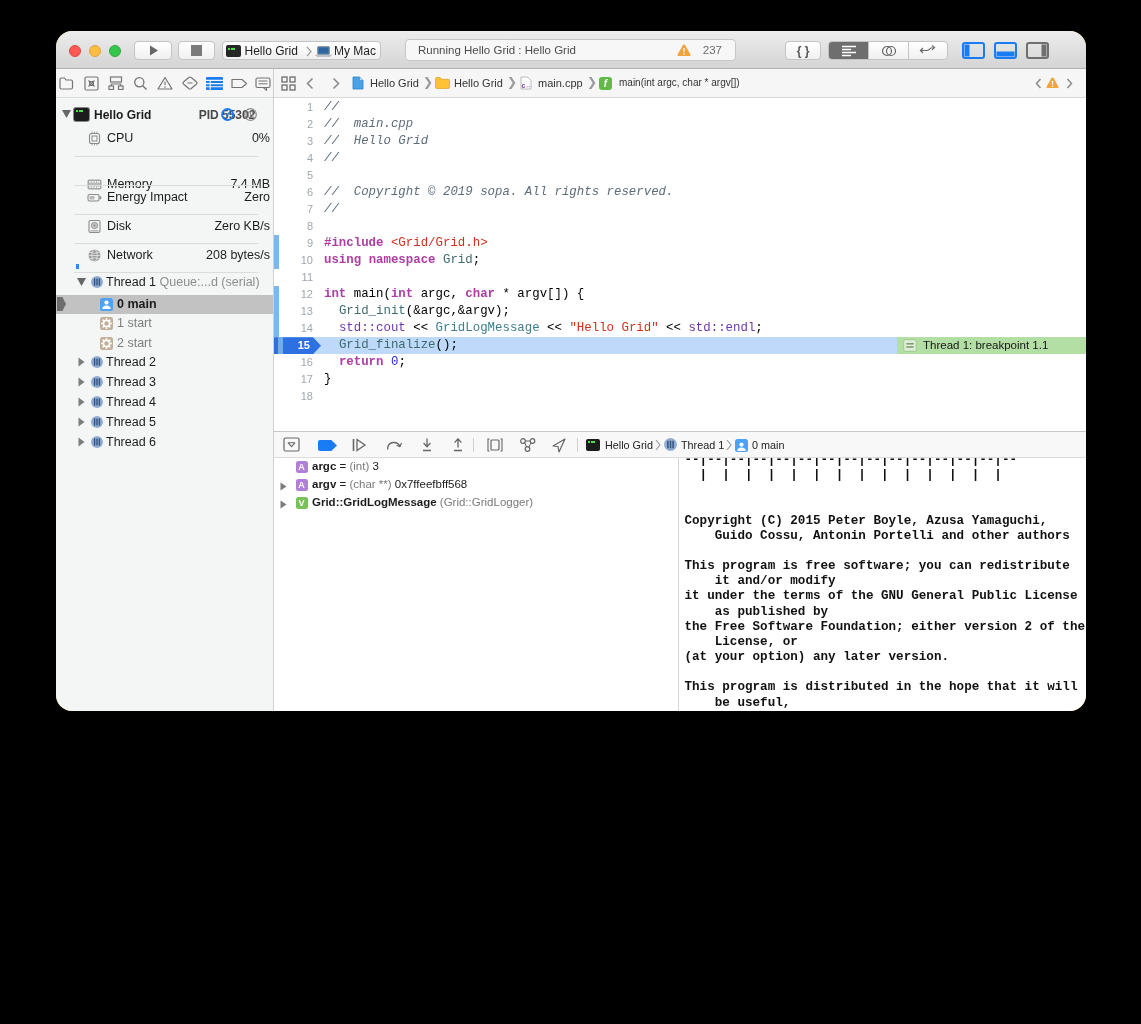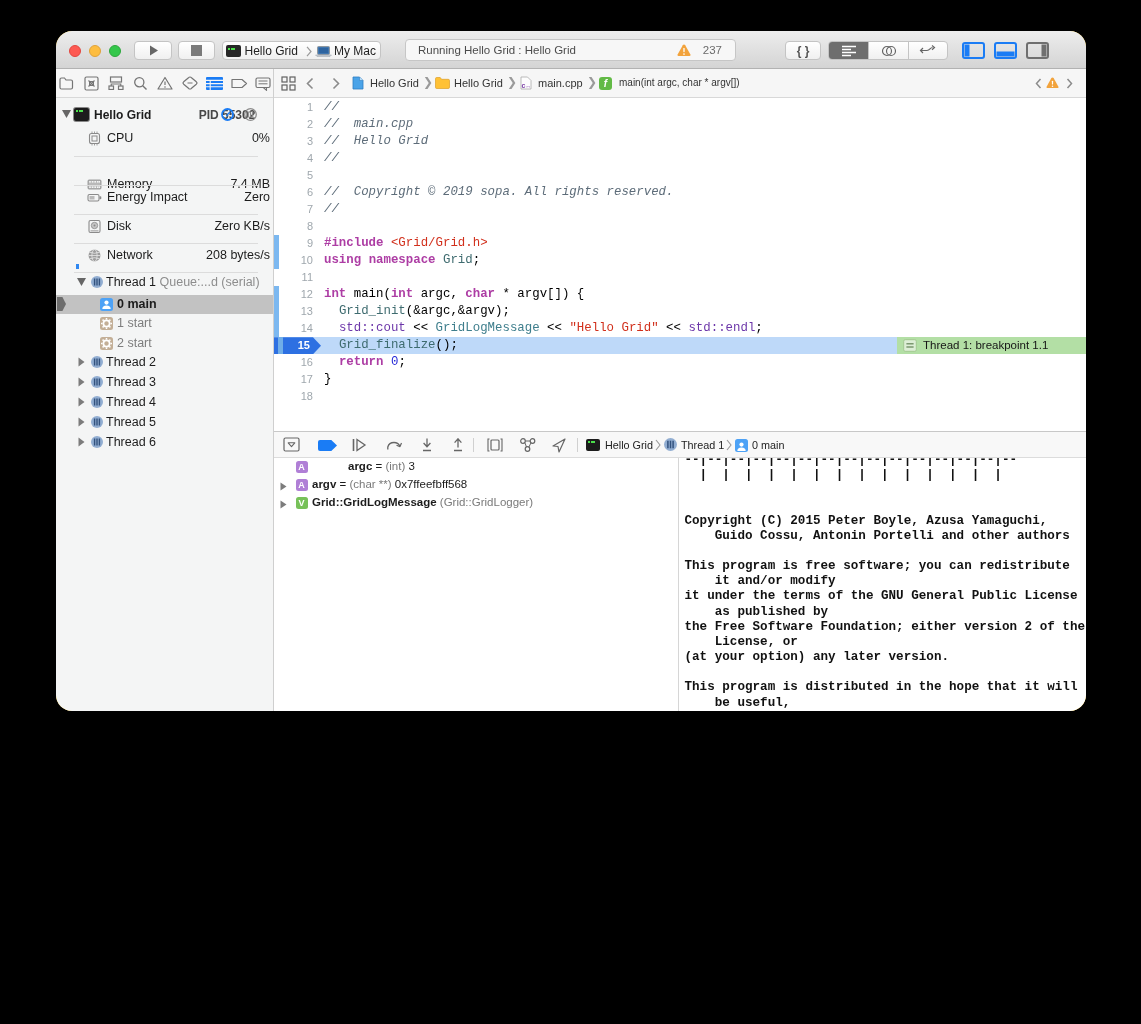--- a/index.html
+++ b/index.html
@@ -572,21 +572,21 @@
     <div class="abs" style="left:461px;top:6.5px;width:13px;height:13px;border-radius:2.5px;background:#4da2f6;">
       <svg width="13" height="13" viewBox="0 0 13 13">
           <circle cx="6.5" cy="4.6" r="2.1" fill="#fff"></circle>
           <path d="M2.3 11 Q2.3 7.5 6.5 7.5 Q10.7 7.5 10.7 11 Z" fill="#fff"></path>
         </svg>
     </div>
     <div class="abs" style="left:478px;top:6.5px;font-size:10.8px;color:#222;">0 main</div>
   </div>
   <div id="vars">
     <div class="abs" style="left:21.5px;top:3px;width:12px;height:12px;border-radius:2.5px;background:#b07fd6;color:#fff;font-size:9px;font-weight:bold;text-align:center;line-height:12px;">A</div>
-    <div class="abs" style="left:38px;top:2px;margin-left:36px;"><b>argc</b> = <span style="color:#7a7a7a;">(int)</span> 3</div>
+    <div class="abs" style="left:38px;top:2px;"><b>argc</b> = <span style="color:#7a7a7a;">(int)</span> 3</div>
     <svg class="abs" style="left:6px;top:24px;" width="7" height="9" viewBox="0 0 7 9">
         <path d="M0.5 0.5 L6.5 4.5 L0.5 8.5 Z" fill="#7c7c7c"></path>
       </svg>
     <div class="abs" style="left:21.5px;top:21px;width:12px;height:12px;border-radius:2.5px;background:#b07fd6;color:#fff;font-size:9px;font-weight:bold;text-align:center;line-height:12px;">A</div>
     <div class="abs" style="left:38px;top:20px;"><b>argv</b> = <span style="color:#7a7a7a;">(char **)</span> 0x7ffeefbff568</div>
     <svg class="abs" style="left:6px;top:42px;" width="7" height="9" viewBox="0 0 7 9">
         <path d="M0.5 0.5 L6.5 4.5 L0.5 8.5 Z" fill="#7c7c7c"></path>
       </svg>
     <div class="abs" style="left:21.5px;top:39px;width:12px;height:12px;border-radius:2.5px;background:#77c159;color:#fff;font-size:9px;font-weight:bold;text-align:center;line-height:12px;">V</div>
     <div class="abs" style="left:38px;top:38px;"><b>Grid::GridLogMessage</b> <span style="color:#7a7a7a;">(Grid::GridLogger)</span></div>

